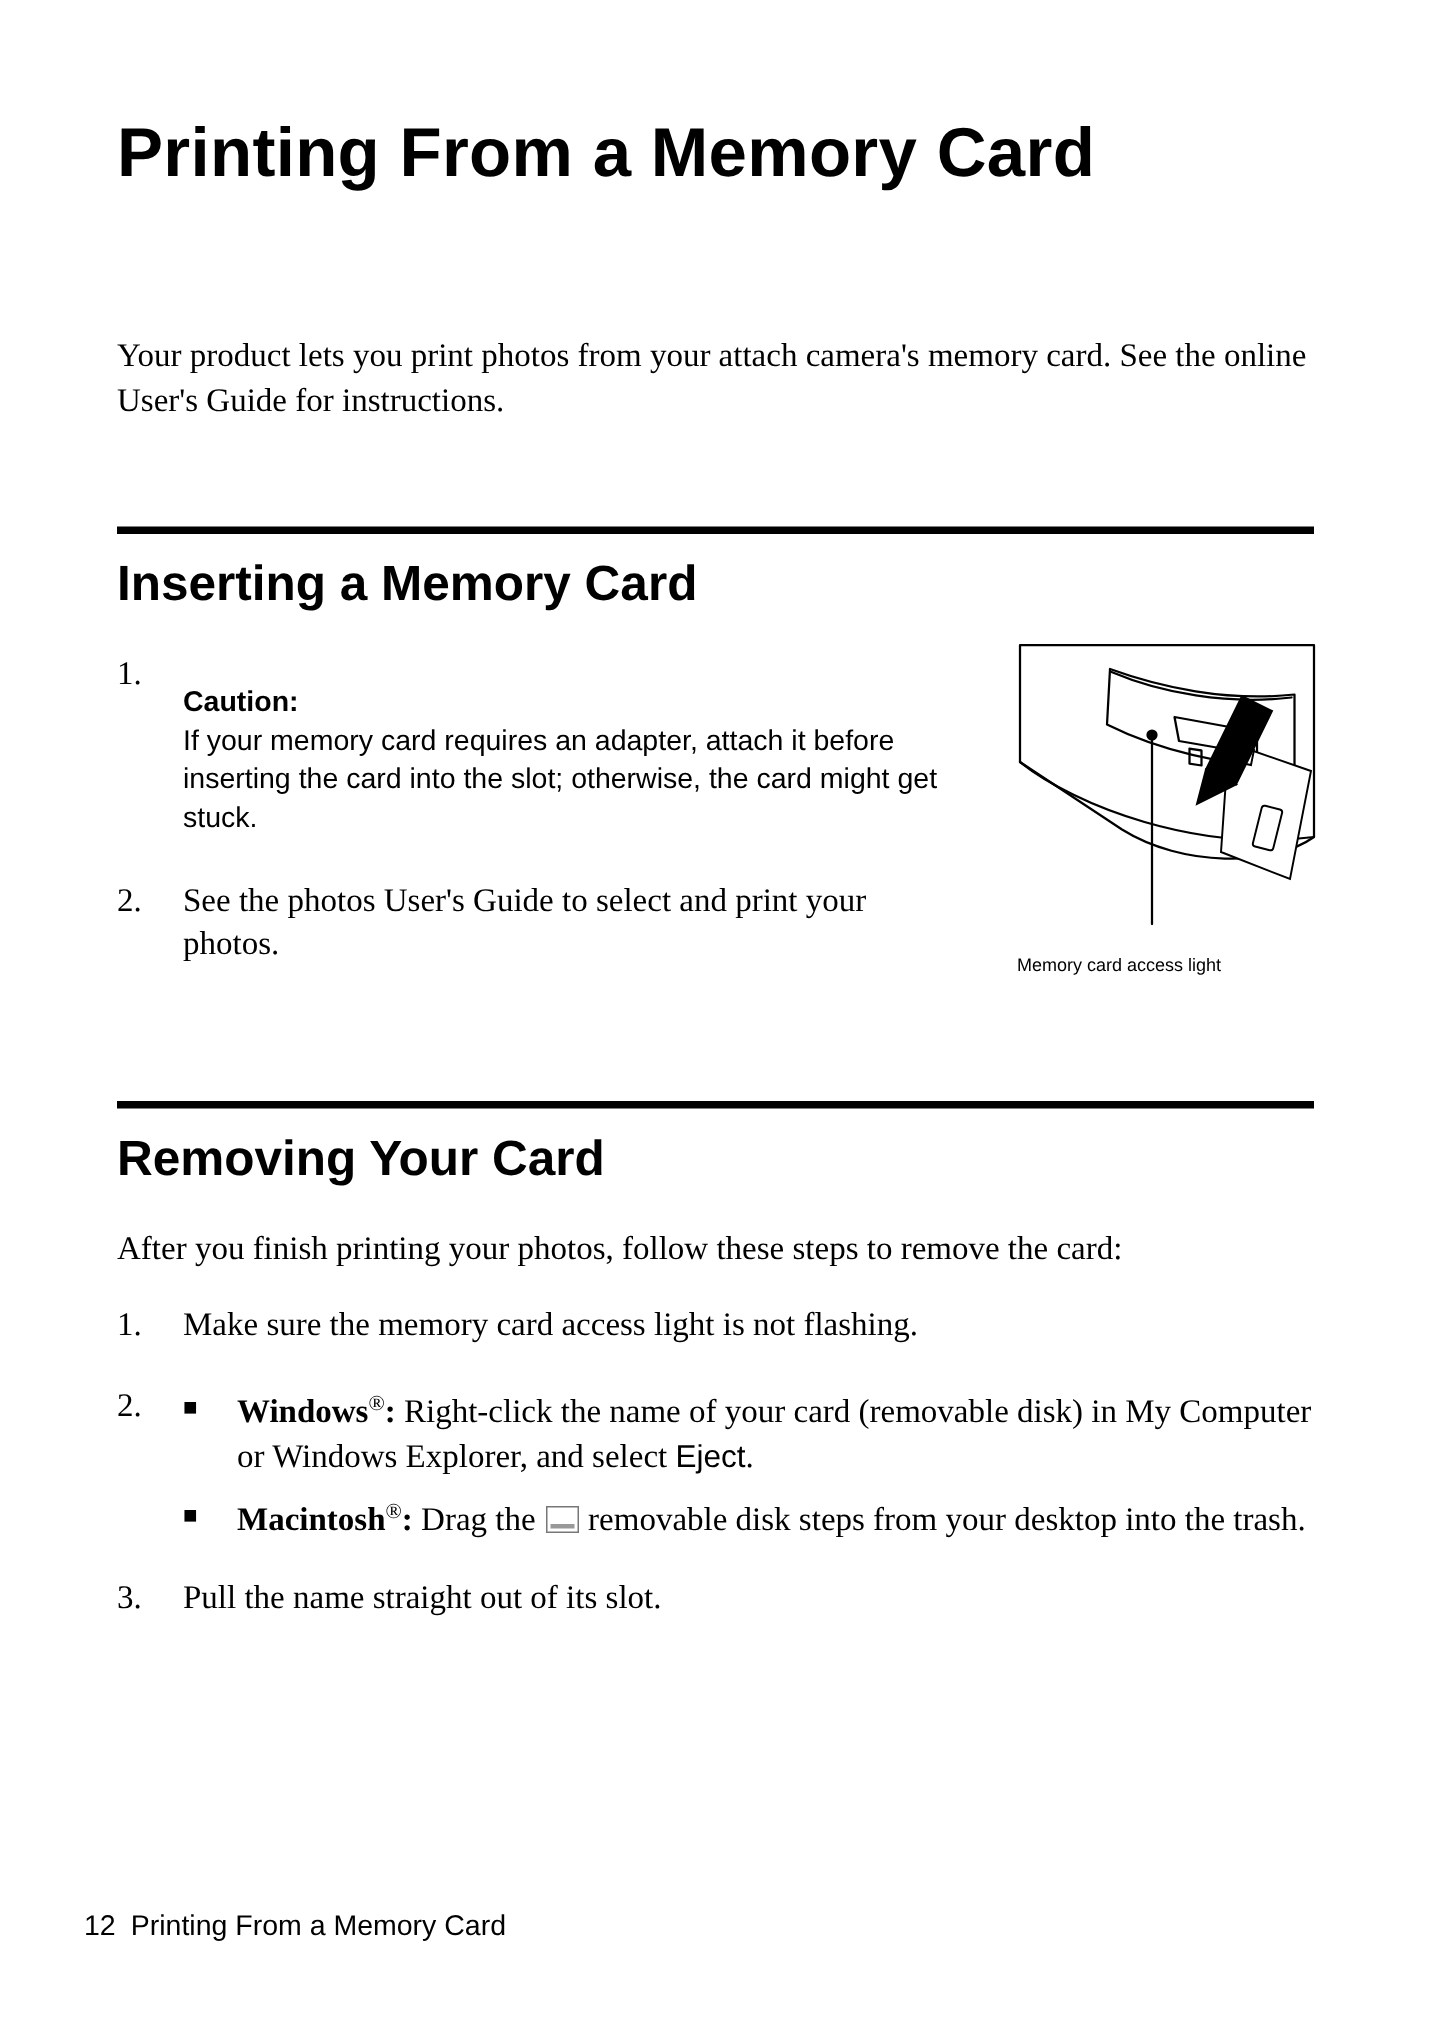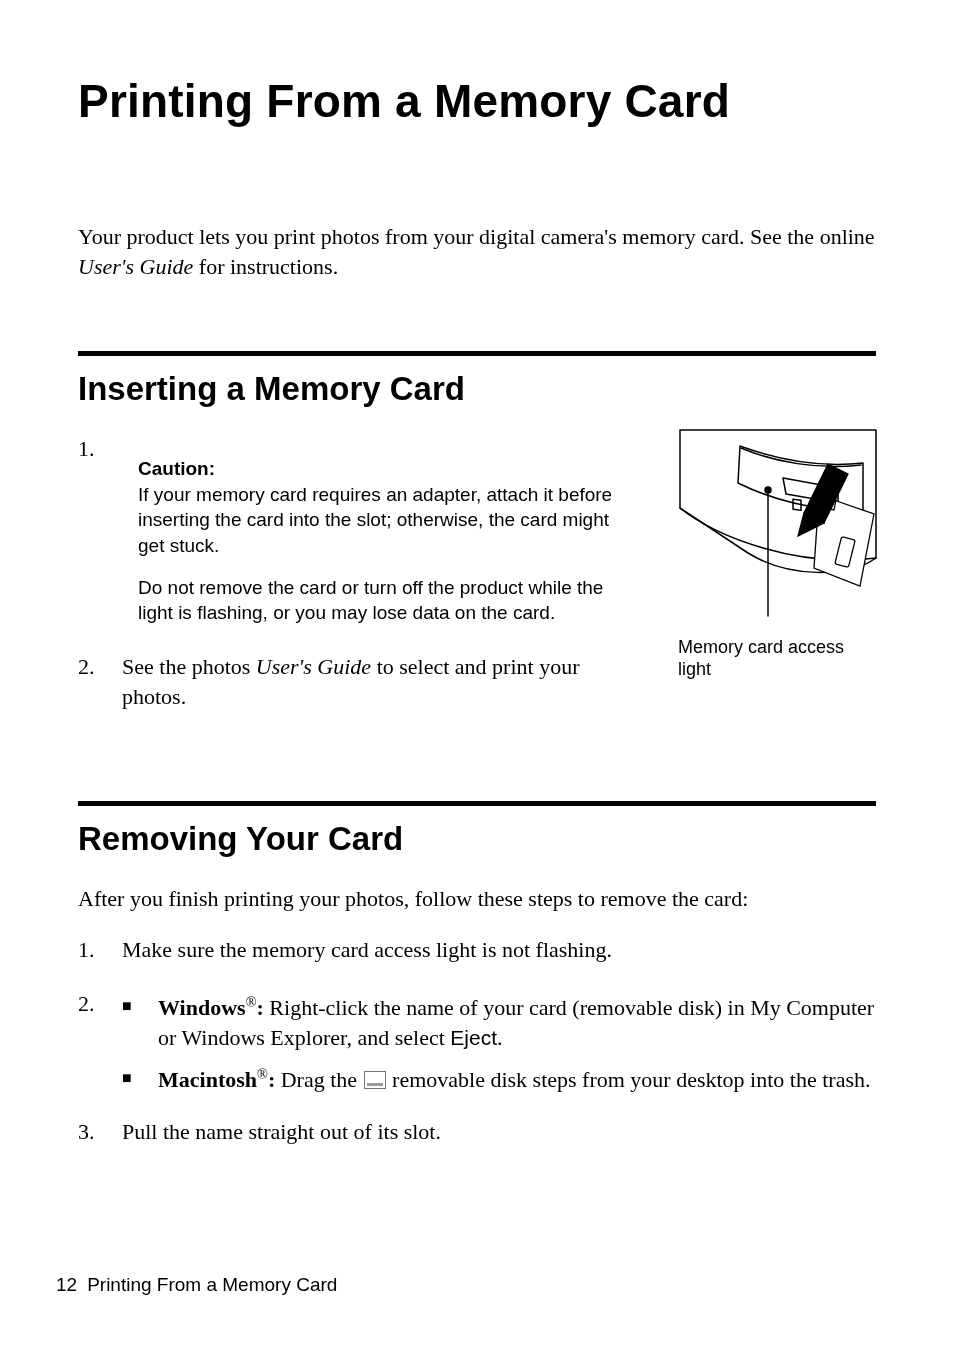--- a/index.html
+++ b/index.html
@@ -50,31 +50,31 @@
   }
   .step-body { flex: 1; }
   .step-body p { margin: 0 0 14px 0; }
   .caution-block {
     font-family: Helvetica, Arial, sans-serif;
     font-size: 19px;
     line-height: 1.35;
     margin-top: 22px;
   }
   .caution-block .ctitle { font-weight: 700; }
-  .caution-block p { margin: 0 0 16px 16px; }
+  .caution-block p { margin: 0 0 16px 0; }
   .figure {
     position: absolute;
     right: -4px;
     top: -6px;
     width: 202px;
     text-align: left;
   }
   .figure .caption {
     font-family: Helvetica, Arial, sans-serif;
-    font-size: 18px;
+    font-size: 12px;
     margin-top: 10px;
     line-height: 1.25;
   }
   .inserting-text { width: 560px; }
   .removing-gap { height: 66px; }
   ol.plain { list-style: none; padding: 0; margin: 0; }
   .bullets { list-style: none; padding: 0; margin: 4px 0 0 0; }
   .bullets li {
     display: flex;
     margin: 0 0 12px 0;
@@ -103,44 +103,43 @@
     background: #999;
   }
   .footer {
     position: absolute;
     left: 56px;
     bottom: 54px;
     font-family: Helvetica, Arial, sans-serif;
     font-size: 19px;
   }
   .footer .pnum { font-weight: 400; margin-right: 10px; }
-  .ug { font-style: italic; }
+  .ug { }
 </style>
 </head>
 <body>
 
 <h1>Printing From a Memory Card</h1>
 
 <p class="intro">
-  <span>Your product lets you print photos from your digital camera's memory card. See the online </span><span class="ug">User's Guide</span><span> for instructions.</span>
+  <span>Your product lets you print photos from your attach camera's memory card. See the online </span><span class="ug">User's Guide</span><span> for instructions.</span>
 </p>
 
 <hr class="section-rule">
 <h2>Inserting a Memory Card</h2>
 
 <div class="inserting-wrap">
   <div class="inserting-text">
     <ol class="plain">
       <li class="step-row">
         <div class="step-num">1.</div>
         <div class="step-body">
           <div class="caution-block">
             <p><span class="ctitle">Caution:</span><br>
             <span>If your memory card requires an adapter, attach it before inserting the card into the slot; otherwise, the card might get stuck.</span></p>
-            <p>Do not remove the card or turn off the product while the light is flashing, or you may lose data on the card.</p>
           </div>
         </div>
       </li>
       <li class="step-row">
         <div class="step-num">2.</div>
         <div class="step-body">
           <p>
             <span>See the photos </span><span class="ug">User's Guide</span><span> to select and print your photos.</span>
           </p>
         </div>

